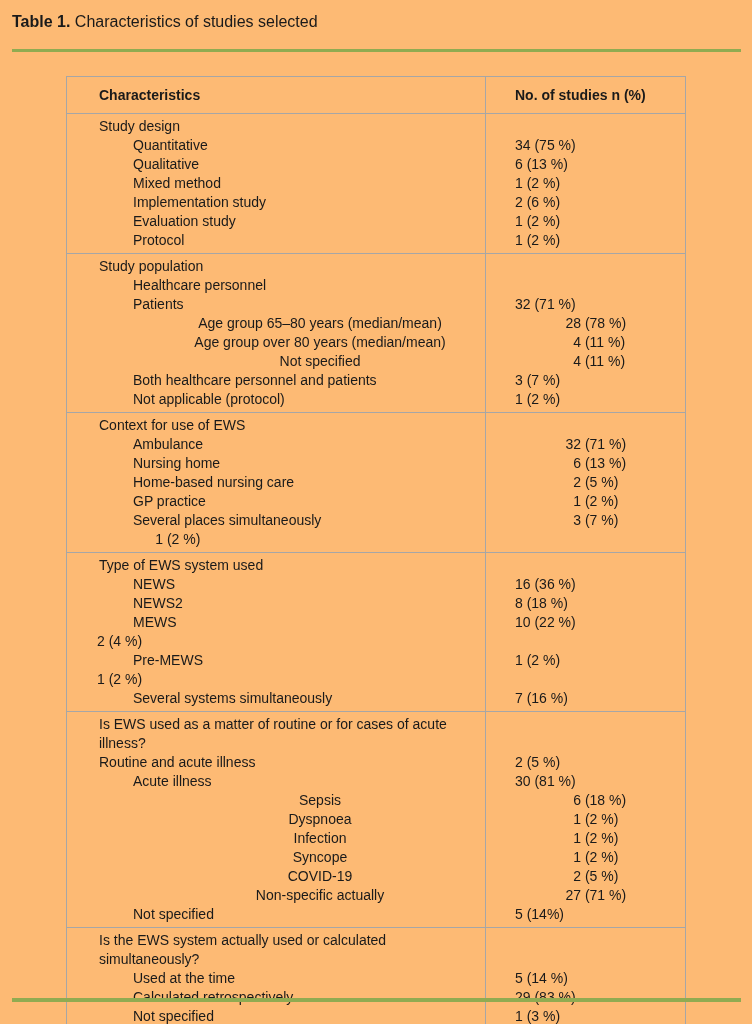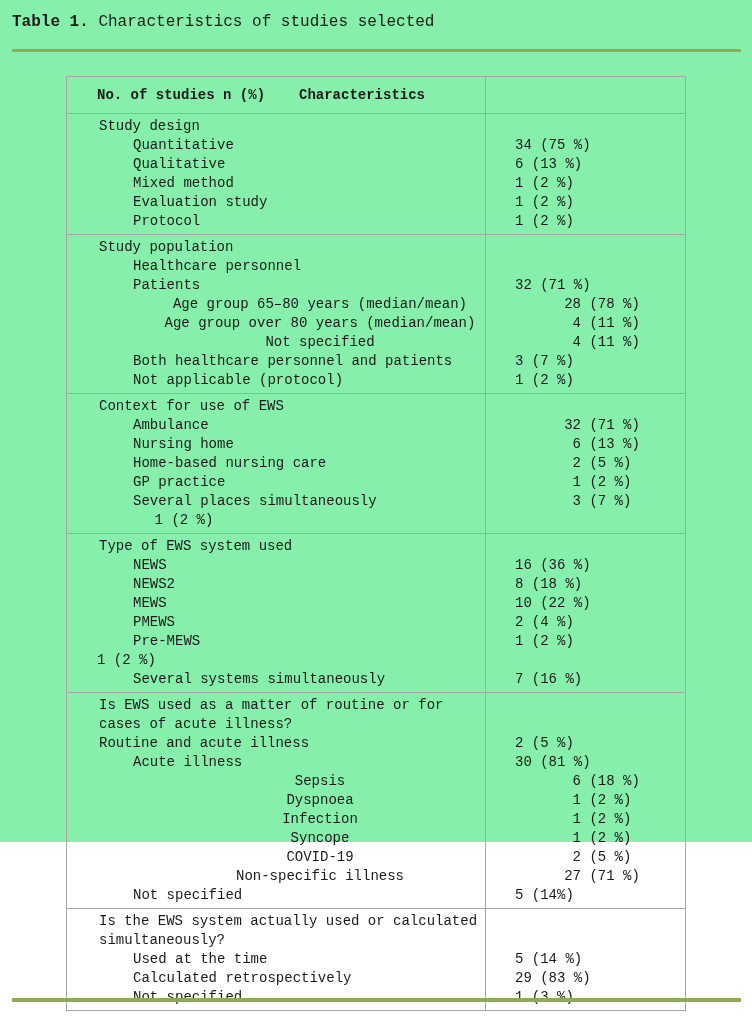--- a/index.html
+++ b/index.html
@@ -1,21 +1,21 @@
 <!DOCTYPE html>
 <html style="--accent: #90ab51; --border: #a6a6a6;"><head>
 <meta charset="utf-8">
 <style>
   html,body{margin:0;padding:0;background:#ffffff;}
   body{
     width:752px;height:1024px;overflow:hidden;
     font-family:"Liberation Sans","DejaVu Sans",sans-serif;
     color:#1a1a1a;
   }
-  .page{position:relative;width:752px;height:842px;background:#86efac;font-family:Liberation Mono, monospace;}
+  .page{position:relative;width:752px;height:1024px;background:#fdba74;}
 
   .caption{
     position:absolute;left:12px;top:11px;
     font-size:16px;line-height:22px;color:#1a1a1a;
   }
   .caption-label{font-weight:bold;}
 
   .rule{position:absolute;left:12px;width:729px;background:var(--accent,#90ab51);}
   .rule-top{top:49px;height:3px;}
   .rule-bottom{top:998px;height:4px;}
@@ -53,42 +53,46 @@
 <div class="page">
 
   <div class="caption">
     <span class="caption-label">Table 1.</span><span> Characteristics of studies selected</span>
   </div>
 
   <div class="rule rule-top"></div>
 
   <div class="table-wrap">
     <div class="row thead">
+      <div class="cell c1">Characteristics</div>
       <div class="cell c2">No. of studies n (%)</div>
-      <div class="cell c1">Characteristics</div>
     </div>
     <div id="sections">
         <div class="section">
           <div class="row">
             <div class="cell c1 ind0">Study design</div>
             <div class="cell c2"></div>
           </div>
           <div class="row">
             <div class="cell c1 ind1">Quantitative</div>
             <div class="cell c2">34 (75 %)</div>
           </div>
           <div class="row">
             <div class="cell c1 ind1">Qualitative</div>
             <div class="cell c2">6 (13 %)</div>
           </div>
           <div class="row">
             <div class="cell c1 ind1">Mixed method</div>
             <div class="cell c2">1 (2 %)</div>
           </div>
           <div class="row">
+            <div class="cell c1 ind1">Implementation study</div>
+            <div class="cell c2">2 (6 %)</div>
+          </div>
+          <div class="row">
             <div class="cell c1 ind1">Evaluation study</div>
             <div class="cell c2">1 (2 %)</div>
           </div>
           <div class="row">
             <div class="cell c1 ind1">Protocol</div>
             <div class="cell c2">1 (2 %)</div>
           </div>
         </div>
         <div class="section">
           <div class="row">
@@ -163,21 +167,20 @@
           </div>
           <div class="row">
             <div class="cell c1 ind1">NEWS2</div>
             <div class="cell c2">8 (18 %)</div>
           </div>
           <div class="row">
             <div class="cell c1 ind1">MEWS</div>
             <div class="cell c2">10 (22 %)</div>
           </div>
           <div class="row">
-            <div class="cell c1 ind1">PMEWS</div>
             <div class="cell c2">2 (4 %)</div>
           </div>
           <div class="row">
             <div class="cell c1 ind1">Pre-MEWS</div>
             <div class="cell c2">1 (2 %)</div>
           </div>
           <div class="row">
             <div class="cell c2">1 (2 %)</div>
           </div>
           <div class="row">
@@ -212,21 +215,21 @@
           </div>
           <div class="row">
             <div class="cell c1 ind2">Syncope</div>
             <div class="cell c2"><span class="tabnum">1</span><span>&nbsp;(2 %)</span></div>
           </div>
           <div class="row">
             <div class="cell c1 ind2">COVID-19</div>
             <div class="cell c2"><span class="tabnum">2</span><span>&nbsp;(5 %)</span></div>
           </div>
           <div class="row">
-            <div class="cell c1 ind2">Non-specific illness</div>
+            <div class="cell c1 ind2">Non-specific actually</div>
             <div class="cell c2"><span class="tabnum">27</span><span>&nbsp;(71 %)</span></div>
           </div>
           <div class="row">
             <div class="cell c1 ind1">Not specified</div>
             <div class="cell c2">5 (14%)</div>
           </div>
         </div>
         <div class="section">
           <div class="row">
             <div class="cell c1 ind0">Is the EWS system actually used or calculated simultaneously?</div>

